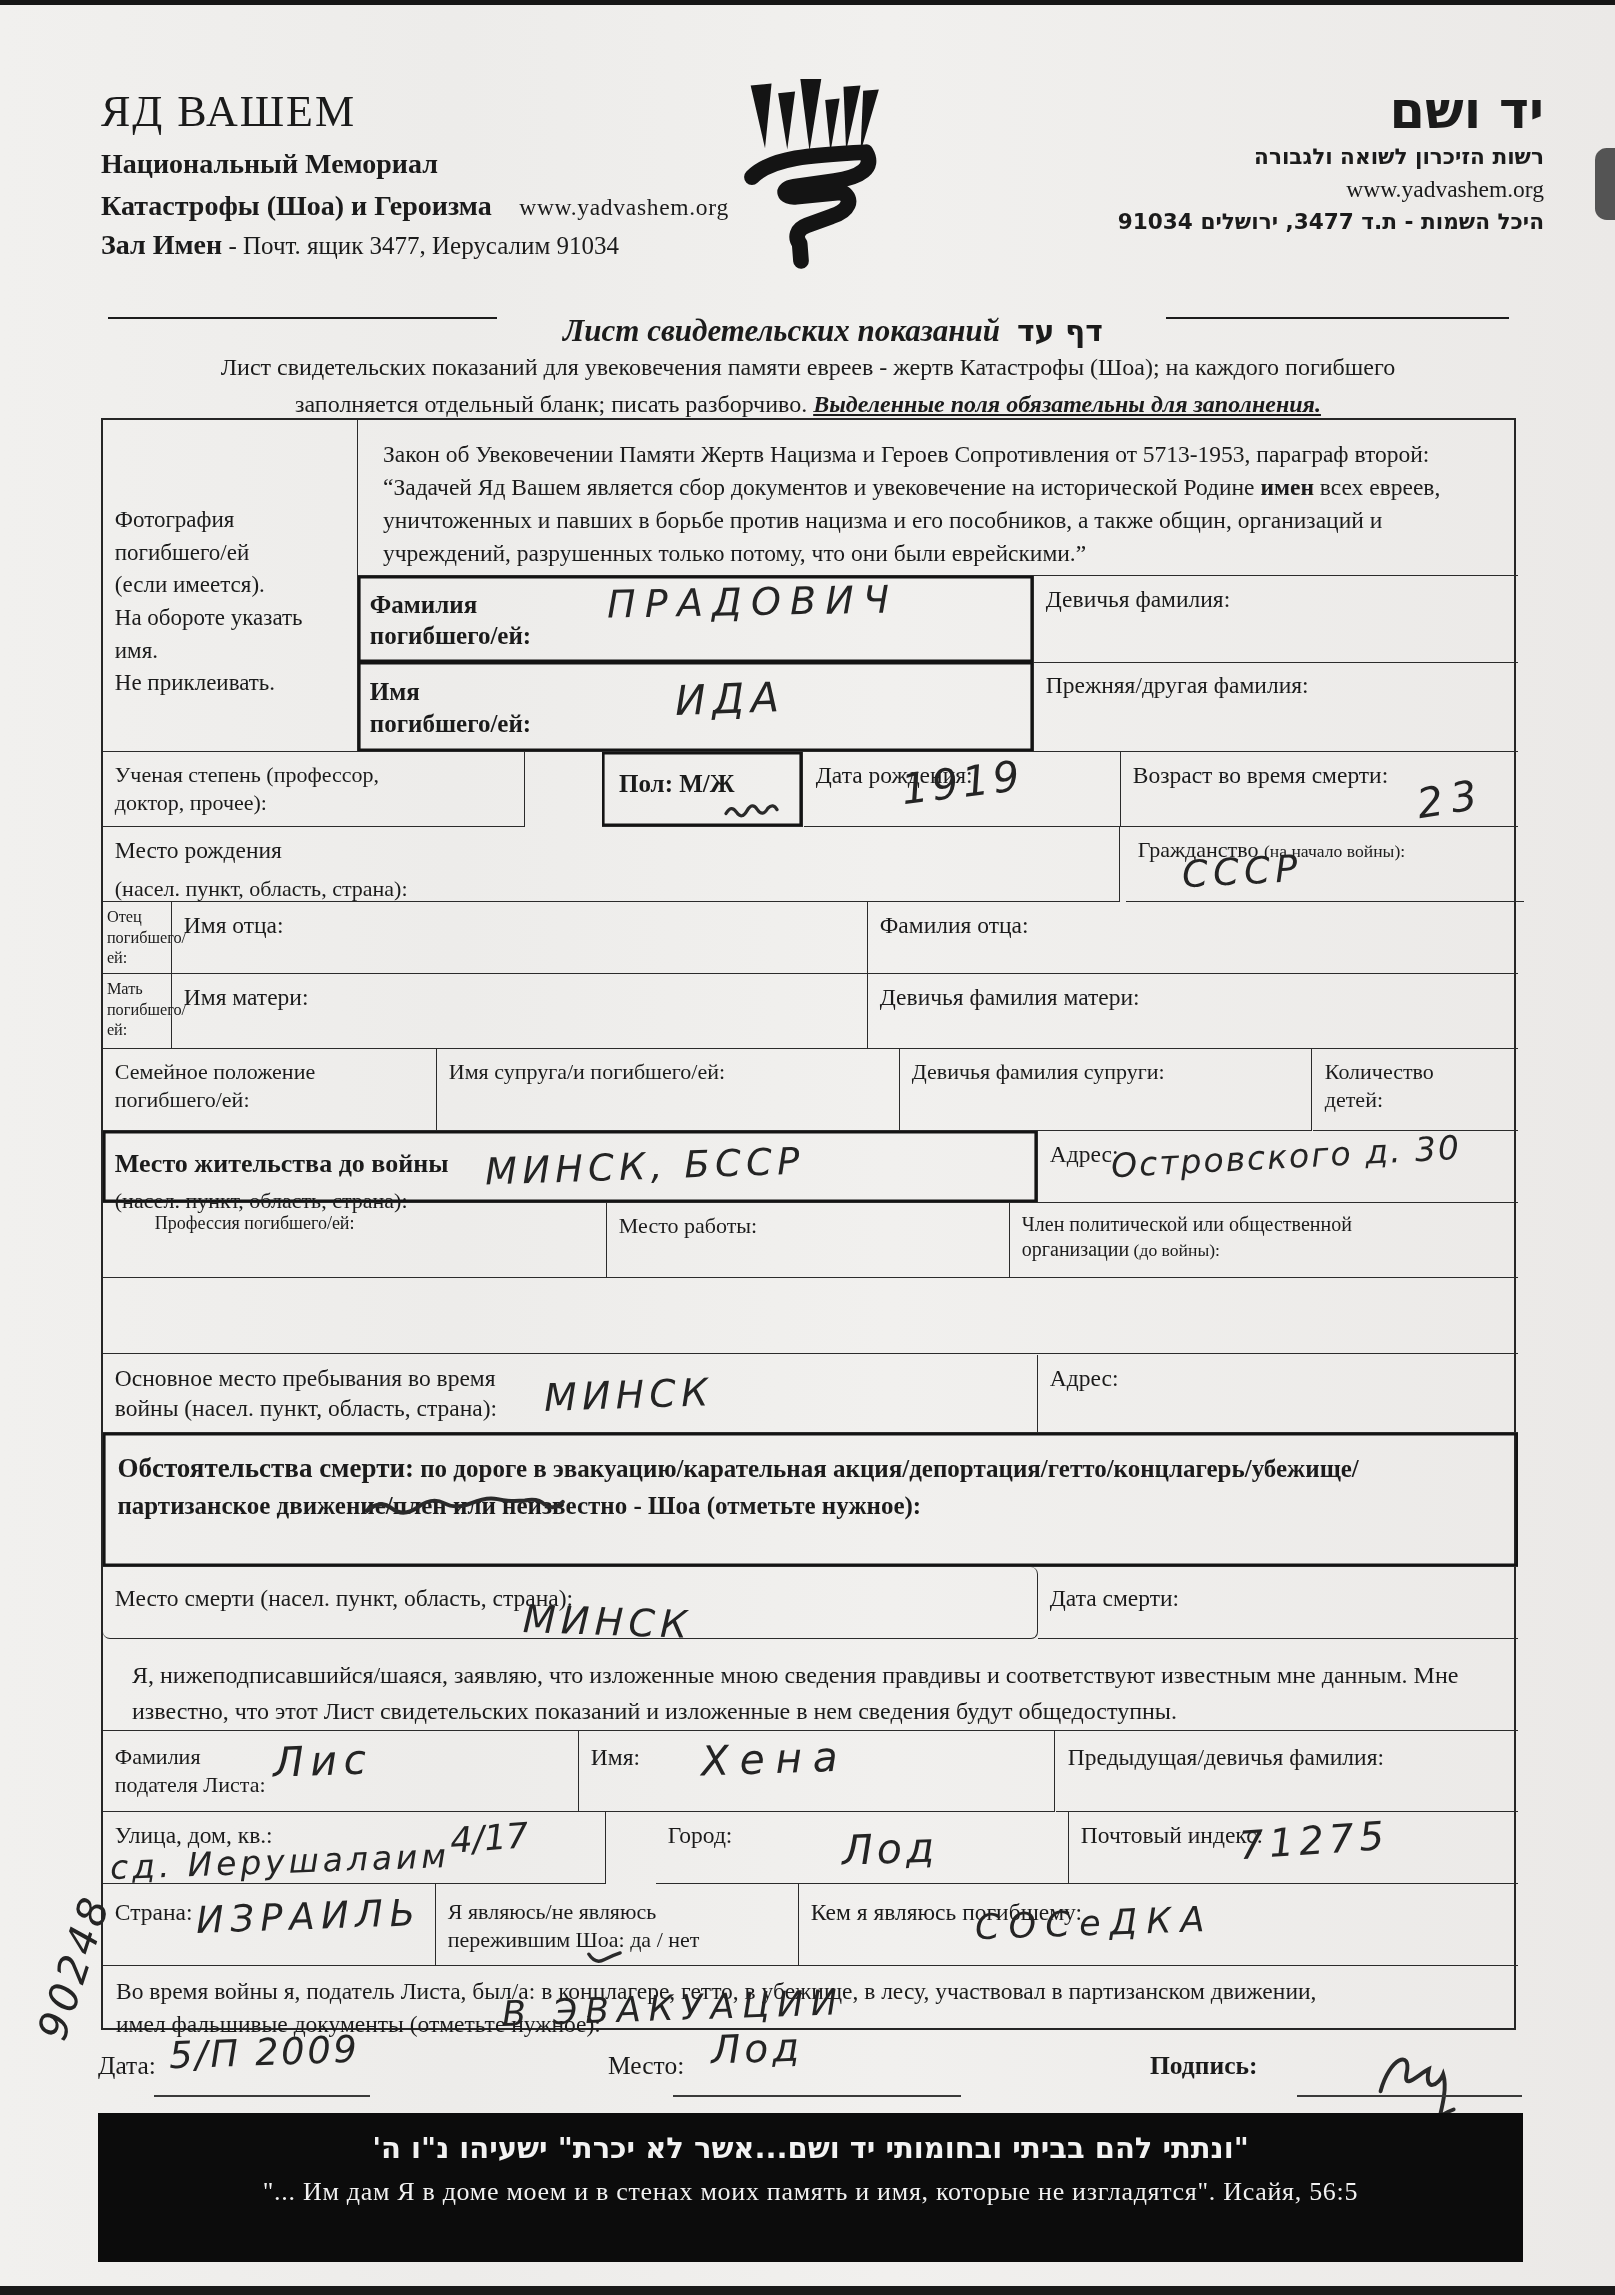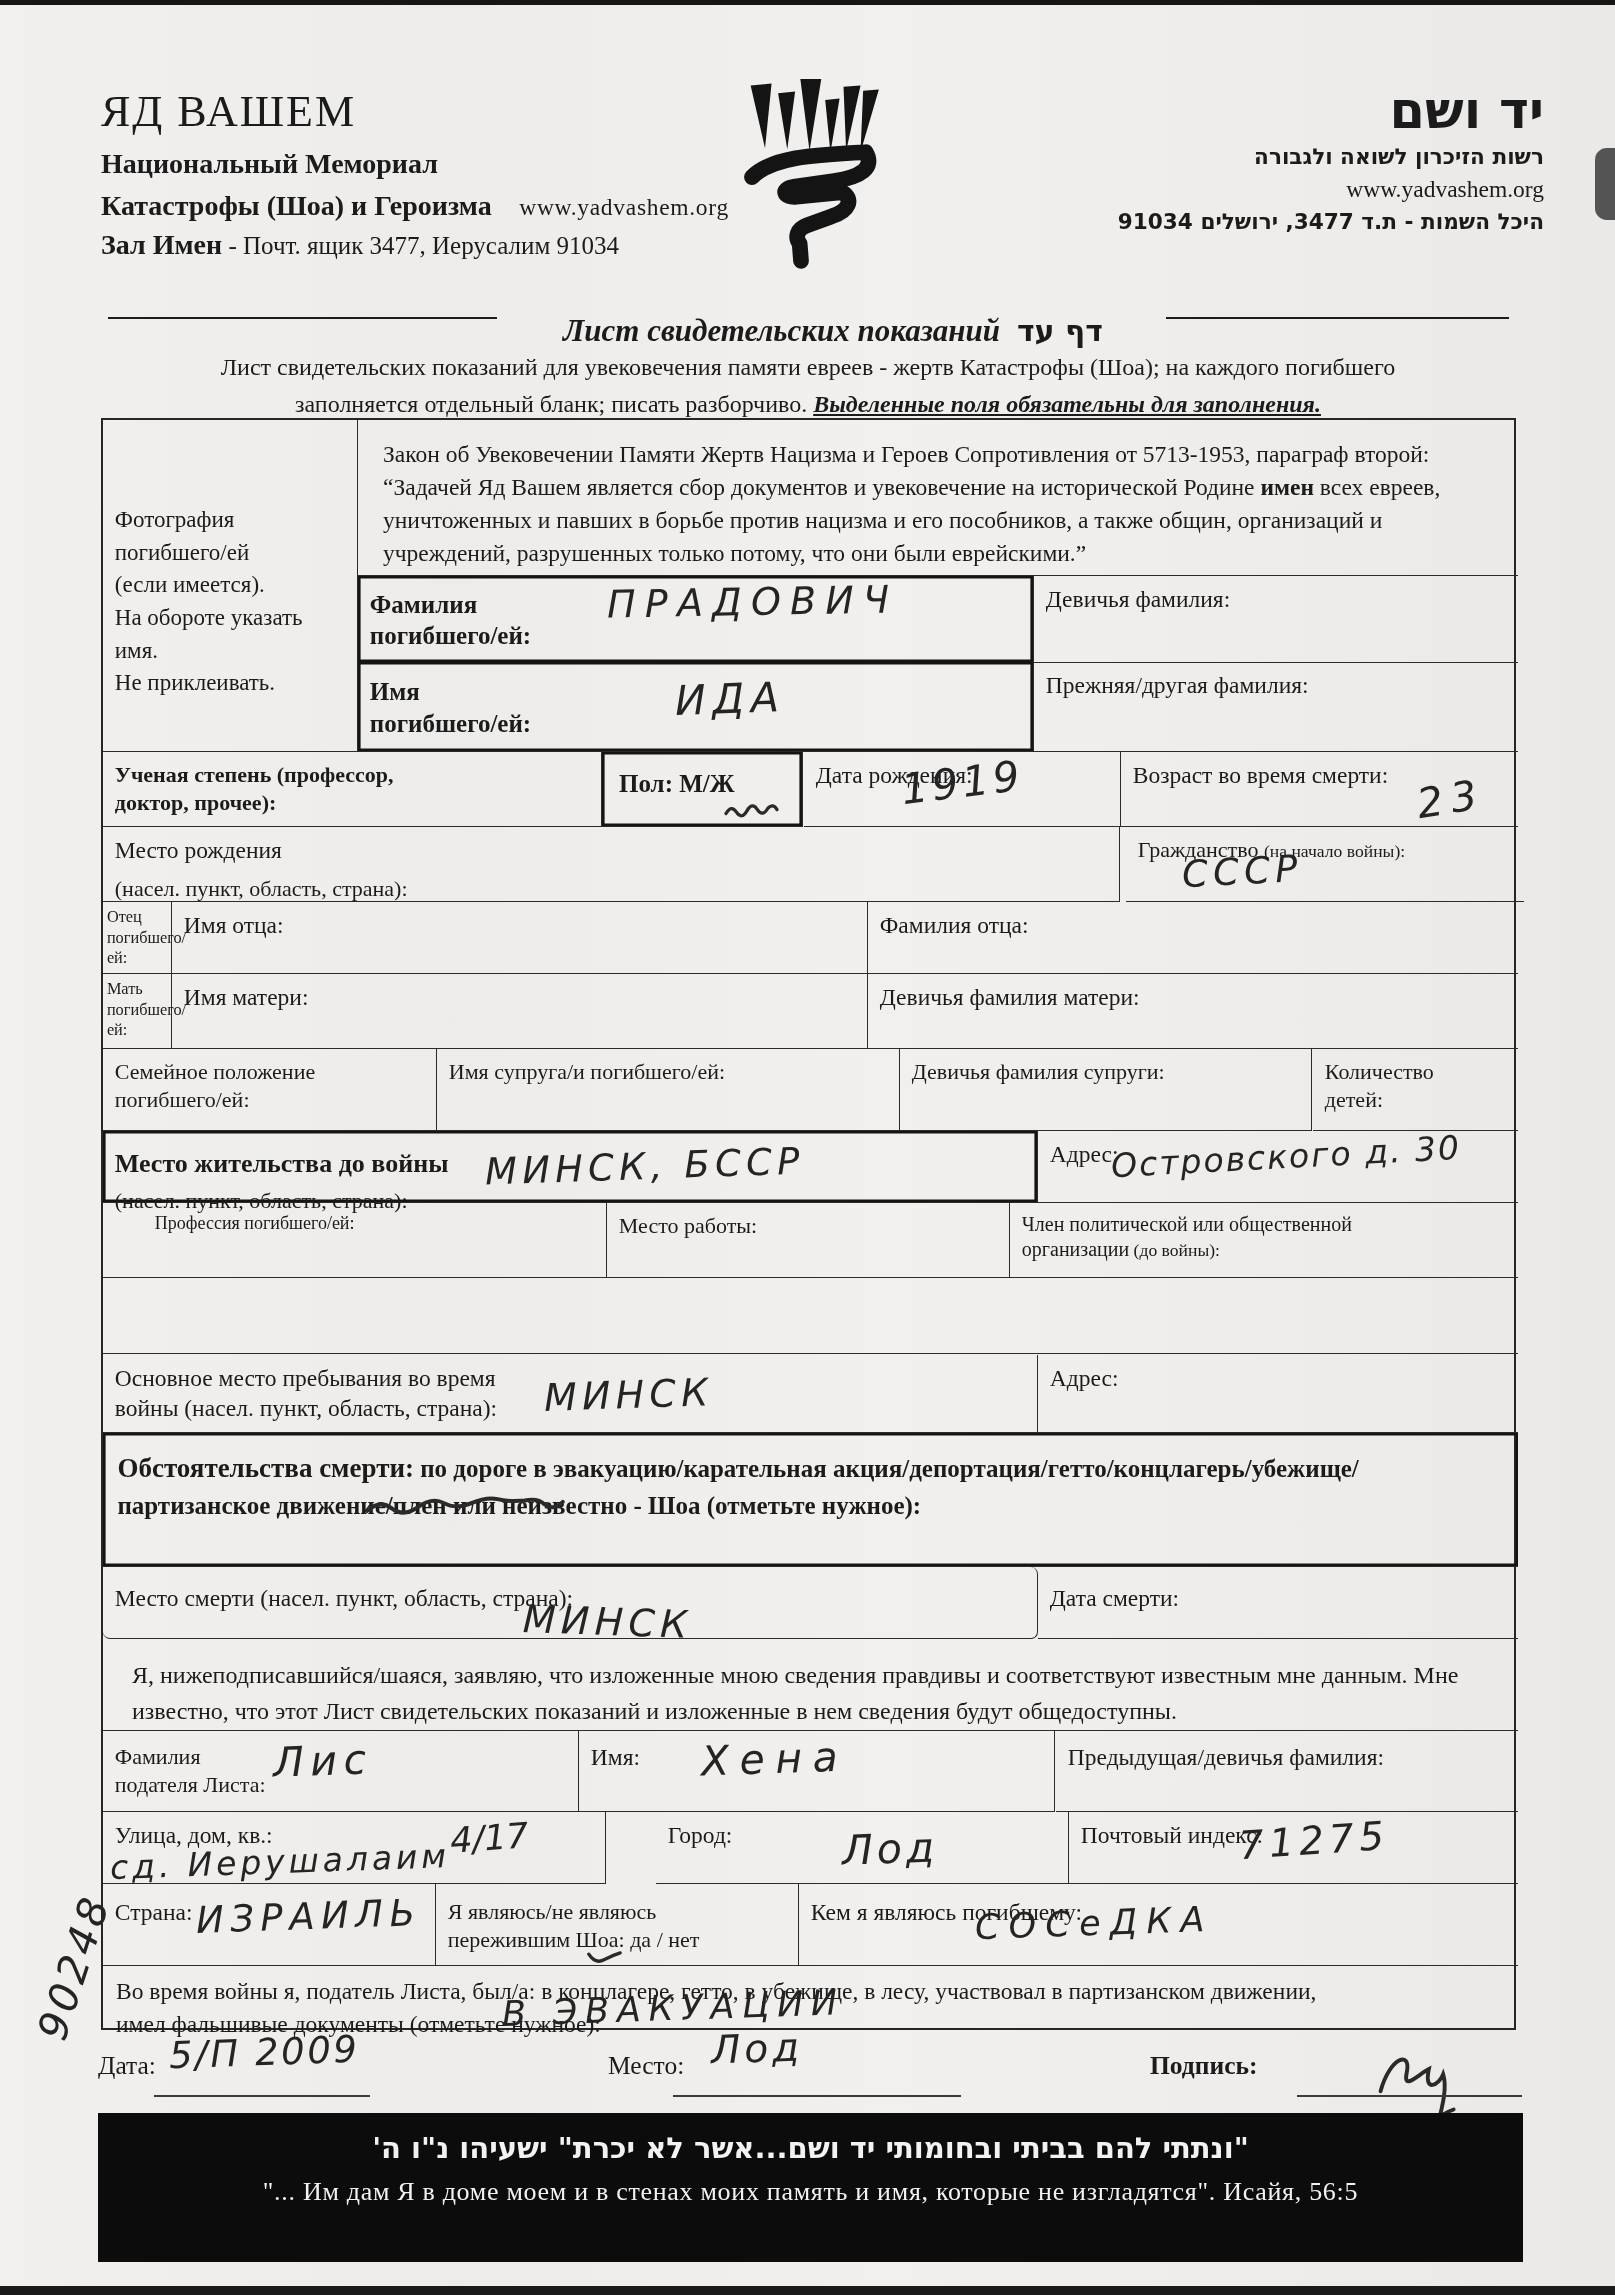--- a/index.html
+++ b/index.html
@@ -129,21 +129,21 @@
     </div>
 
     <div class="c hl" style="left:255px;top:242px;width:676px;height:90px;padding-top:14.4px;">
       <span class="lbl b pre">Имя
 погибшего/ей:</span>
     </div>
     <div class="c no-r" style="left:931px;top:242px;width:484px;height:90px;">
       <span class="lbl">Прежняя/другая фамилия:</span>
     </div>
 
-    <div class="c" style="left:0;top:332px;width:499px;height:75px;font-weight:bold;">
+    <div class="c" style="left:0;top:332px;width:422px;height:75px;">
       <span class="lbl pre" style="font-size:22px;">Ученая степень (профессор,
 доктор, прочее):</span>
     </div>
     <div class="c hl" style="left:499px;top:332px;width:201px;height:75px;padding-top:15.7px;padding-left:17px;">
       <span class="lbl b">Пол: М/Ж</span>
     </div>
     <div class="c" style="left:701px;top:332px;width:317px;height:75px;">
       <span class="lbl">Дата рождения:</span>
     </div>
     <div class="c no-r" style="left:1018px;top:332px;width:397px;height:75px;">

